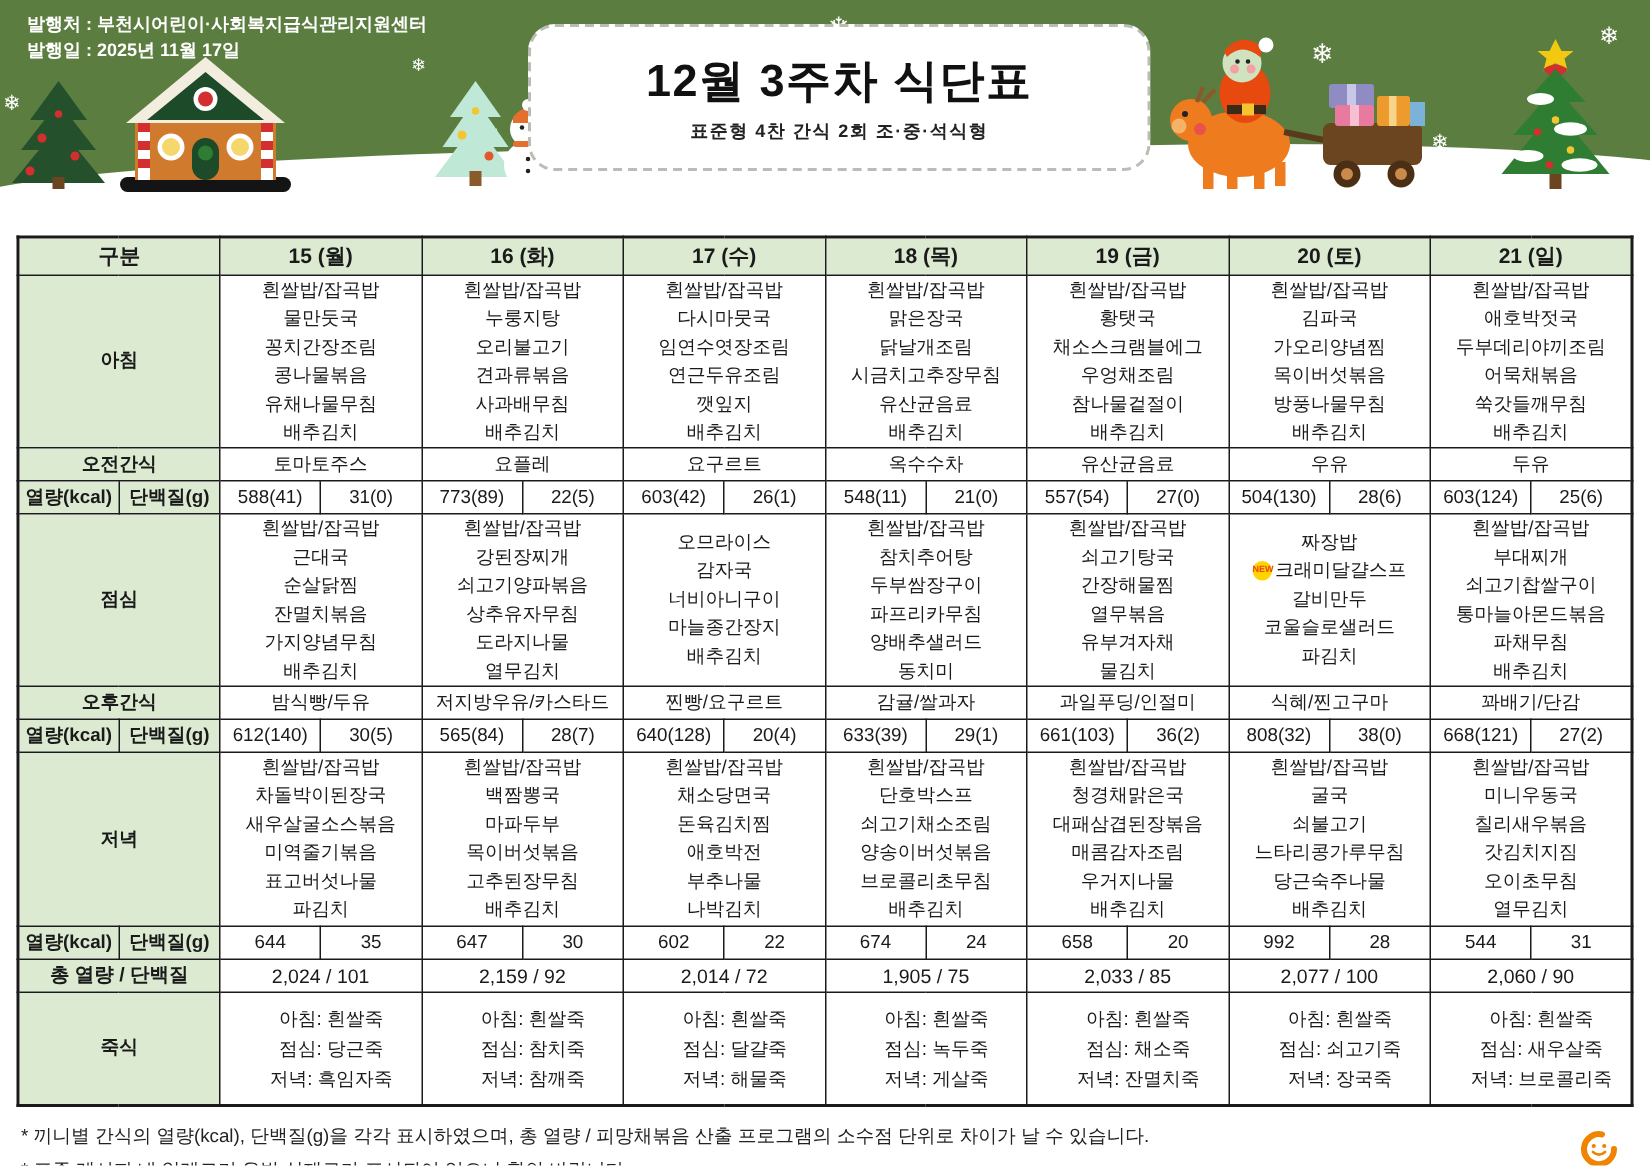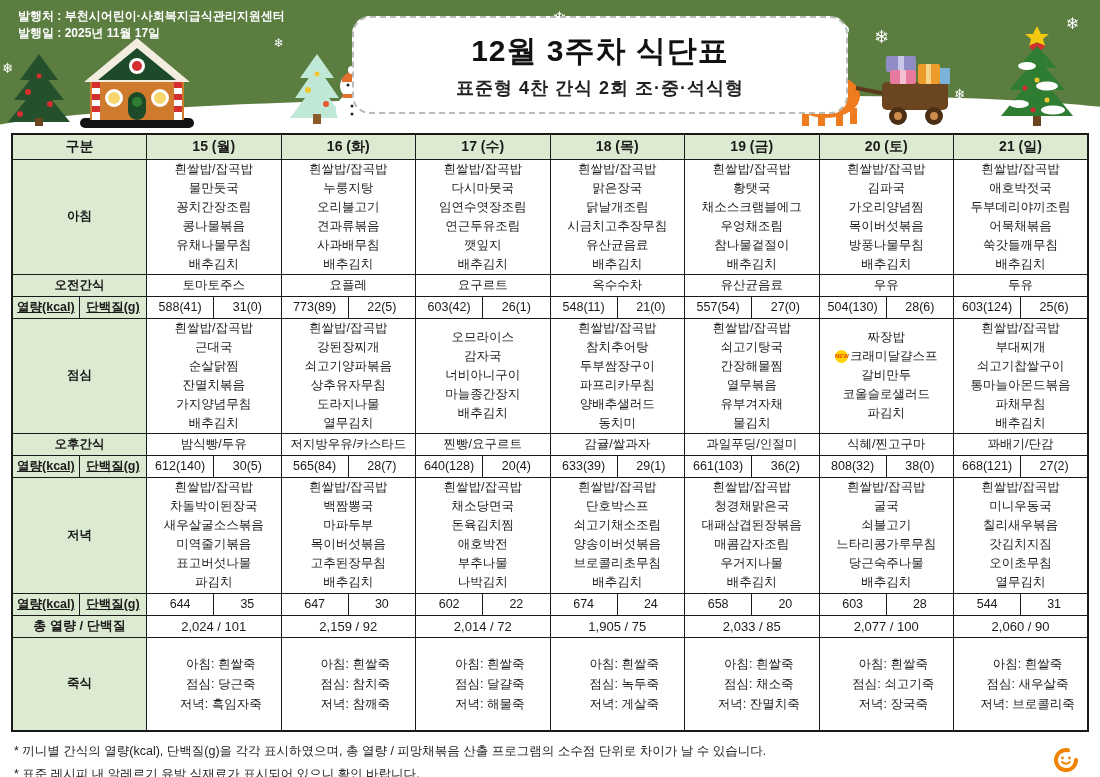--- a/index.html
+++ b/index.html
@@ -7,50 +7,50 @@
     font-family:"Liberation Sans","DejaVu Sans",sans-serif; }
 
   
   .banner { position:relative; width:1100px; height:130px; background:#5b7d40; overflow:hidden; }
   .snow-ground { position:absolute; bottom:-14px; left:-40px; width:1200px; height:46px;
     background:#fff; border-radius:50% 40% 0 0 / 90% 60% 0 0; }
   .snow-ground2 { position:absolute; bottom:-18px; left:430px; width:760px; height:52px;
     background:#fff; border-radius:60% 50% 0 0 / 100% 70% 0 0; }
   .publisher { position:absolute; top:8px; left:18px; color:#fff; font-size:12px;
     font-weight:bold; line-height:1.45; z-index:5; }
-  .title-box { position:absolute; left:352px; top:16px; width:496px; height:98px;
+  .title-box { position:absolute; left:352px; top:16px; width:415px; height:98px;
     background:#fff; border:2px dashed #b9bdb4; border-radius:18px; z-index:6;
     display:flex; flex-direction:column; align-items:center; justify-content:center; }
   .title-box .t1 { font-size:30px; font-weight:bold; color:#111; letter-spacing:1px; }
-  .title-box .t2 { font-size:18px; font-weight:bold; color:#222; margin-top:4px; letter-spacing:1px; }
+  .title-box .t2 { font-size:12px; font-weight:bold; color:#222; margin-top:4px; letter-spacing:1px; }
   .deco { position:absolute; z-index:4; }
   .flake { position:absolute; color:#fff; z-index:3; }
 
   
   .menu-wrap { padding:3px 11px 0 11px; }
-  table.menu { width:1078px; table-layout:fixed; border-collapse:collapse; }
+  table.menu { width:1078px; table-layout:fixed; border-collapse:collapse;margin-top:24px; }
   table.menu col { width:6.25%; }
   table.menu td { border:1px solid #1a1a1a; text-align:center; vertical-align:middle;
     font-size:12.5px; color:#1a1a1a; overflow:hidden; }
   table.menu { border:2px solid #1a1a1a; }
   td.green { background:#dcead2; font-weight:bold; font-size:13.5px; }
   td.hdr { font-weight:bold; }
   td.red { color:#e8000d; }
   td.meal div { line-height:1.52; }
   td.porridge { text-align:left; padding-left:14px; }
   td.porridge div { line-height:1.6; }
   tr.r-head td { height:25px; font-size:14px; }
   tr.r-meal td { height:113px; }
   tr.r-meal2 td { height:115px; }
   tr.r-meal3 td { height:116px; }
   tr.r-snack td { height:22px; }
   tr.r-num td { height:22px; }
   tr.r-total td { height:22px; font-size:13px; }
-  tr.r-por td { height:94px; }
-  td.numlabel { font-size:12.5px;text-decoration:underline; }
+  tr.r-por td { height:76px; }
+  td.numlabel { font-size:12.5px; }
   .new-badge { display:inline-block; background:#ffd400; color:#e8490f; font-size:6px;
     font-weight:bold; border-radius:50%; width:13px; height:13px; line-height:13px;
     vertical-align:middle; margin-right:2px; }
 
   
   .footer { position:relative; width:1100px; padding:8px 14px 0 14px; }
   .notes { font-size:12.5px; color:#222; line-height:1.85; }
   .logo { position:absolute; right:22px; top:16px; display:flex; align-items:center; gap:6px; }
   .logo-text { font-size:13px; font-weight:bold; color:#3a3a3a; }
 </style>
@@ -459,21 +459,21 @@
           <td>644</td>
           <td>35</td>
           <td>647</td>
           <td>30</td>
           <td>602</td>
           <td>22</td>
           <td>674</td>
           <td>24</td>
           <td>658</td>
           <td>20</td>
-          <td>603</td>
+          <td>992</td>
           <td>28</td>
           <td>544</td>
           <td>31</td>
         </tr>
         <tr class="r-total">
           <td class="green hdr" colspan="2">총 열량 / 단백질</td>
           <td colspan="2">2,024  /  101</td>
           <td colspan="2">2,159  /  92</td>
           <td colspan="2">2,014  /  72</td>
           <td colspan="2">1,905  /  75</td>

